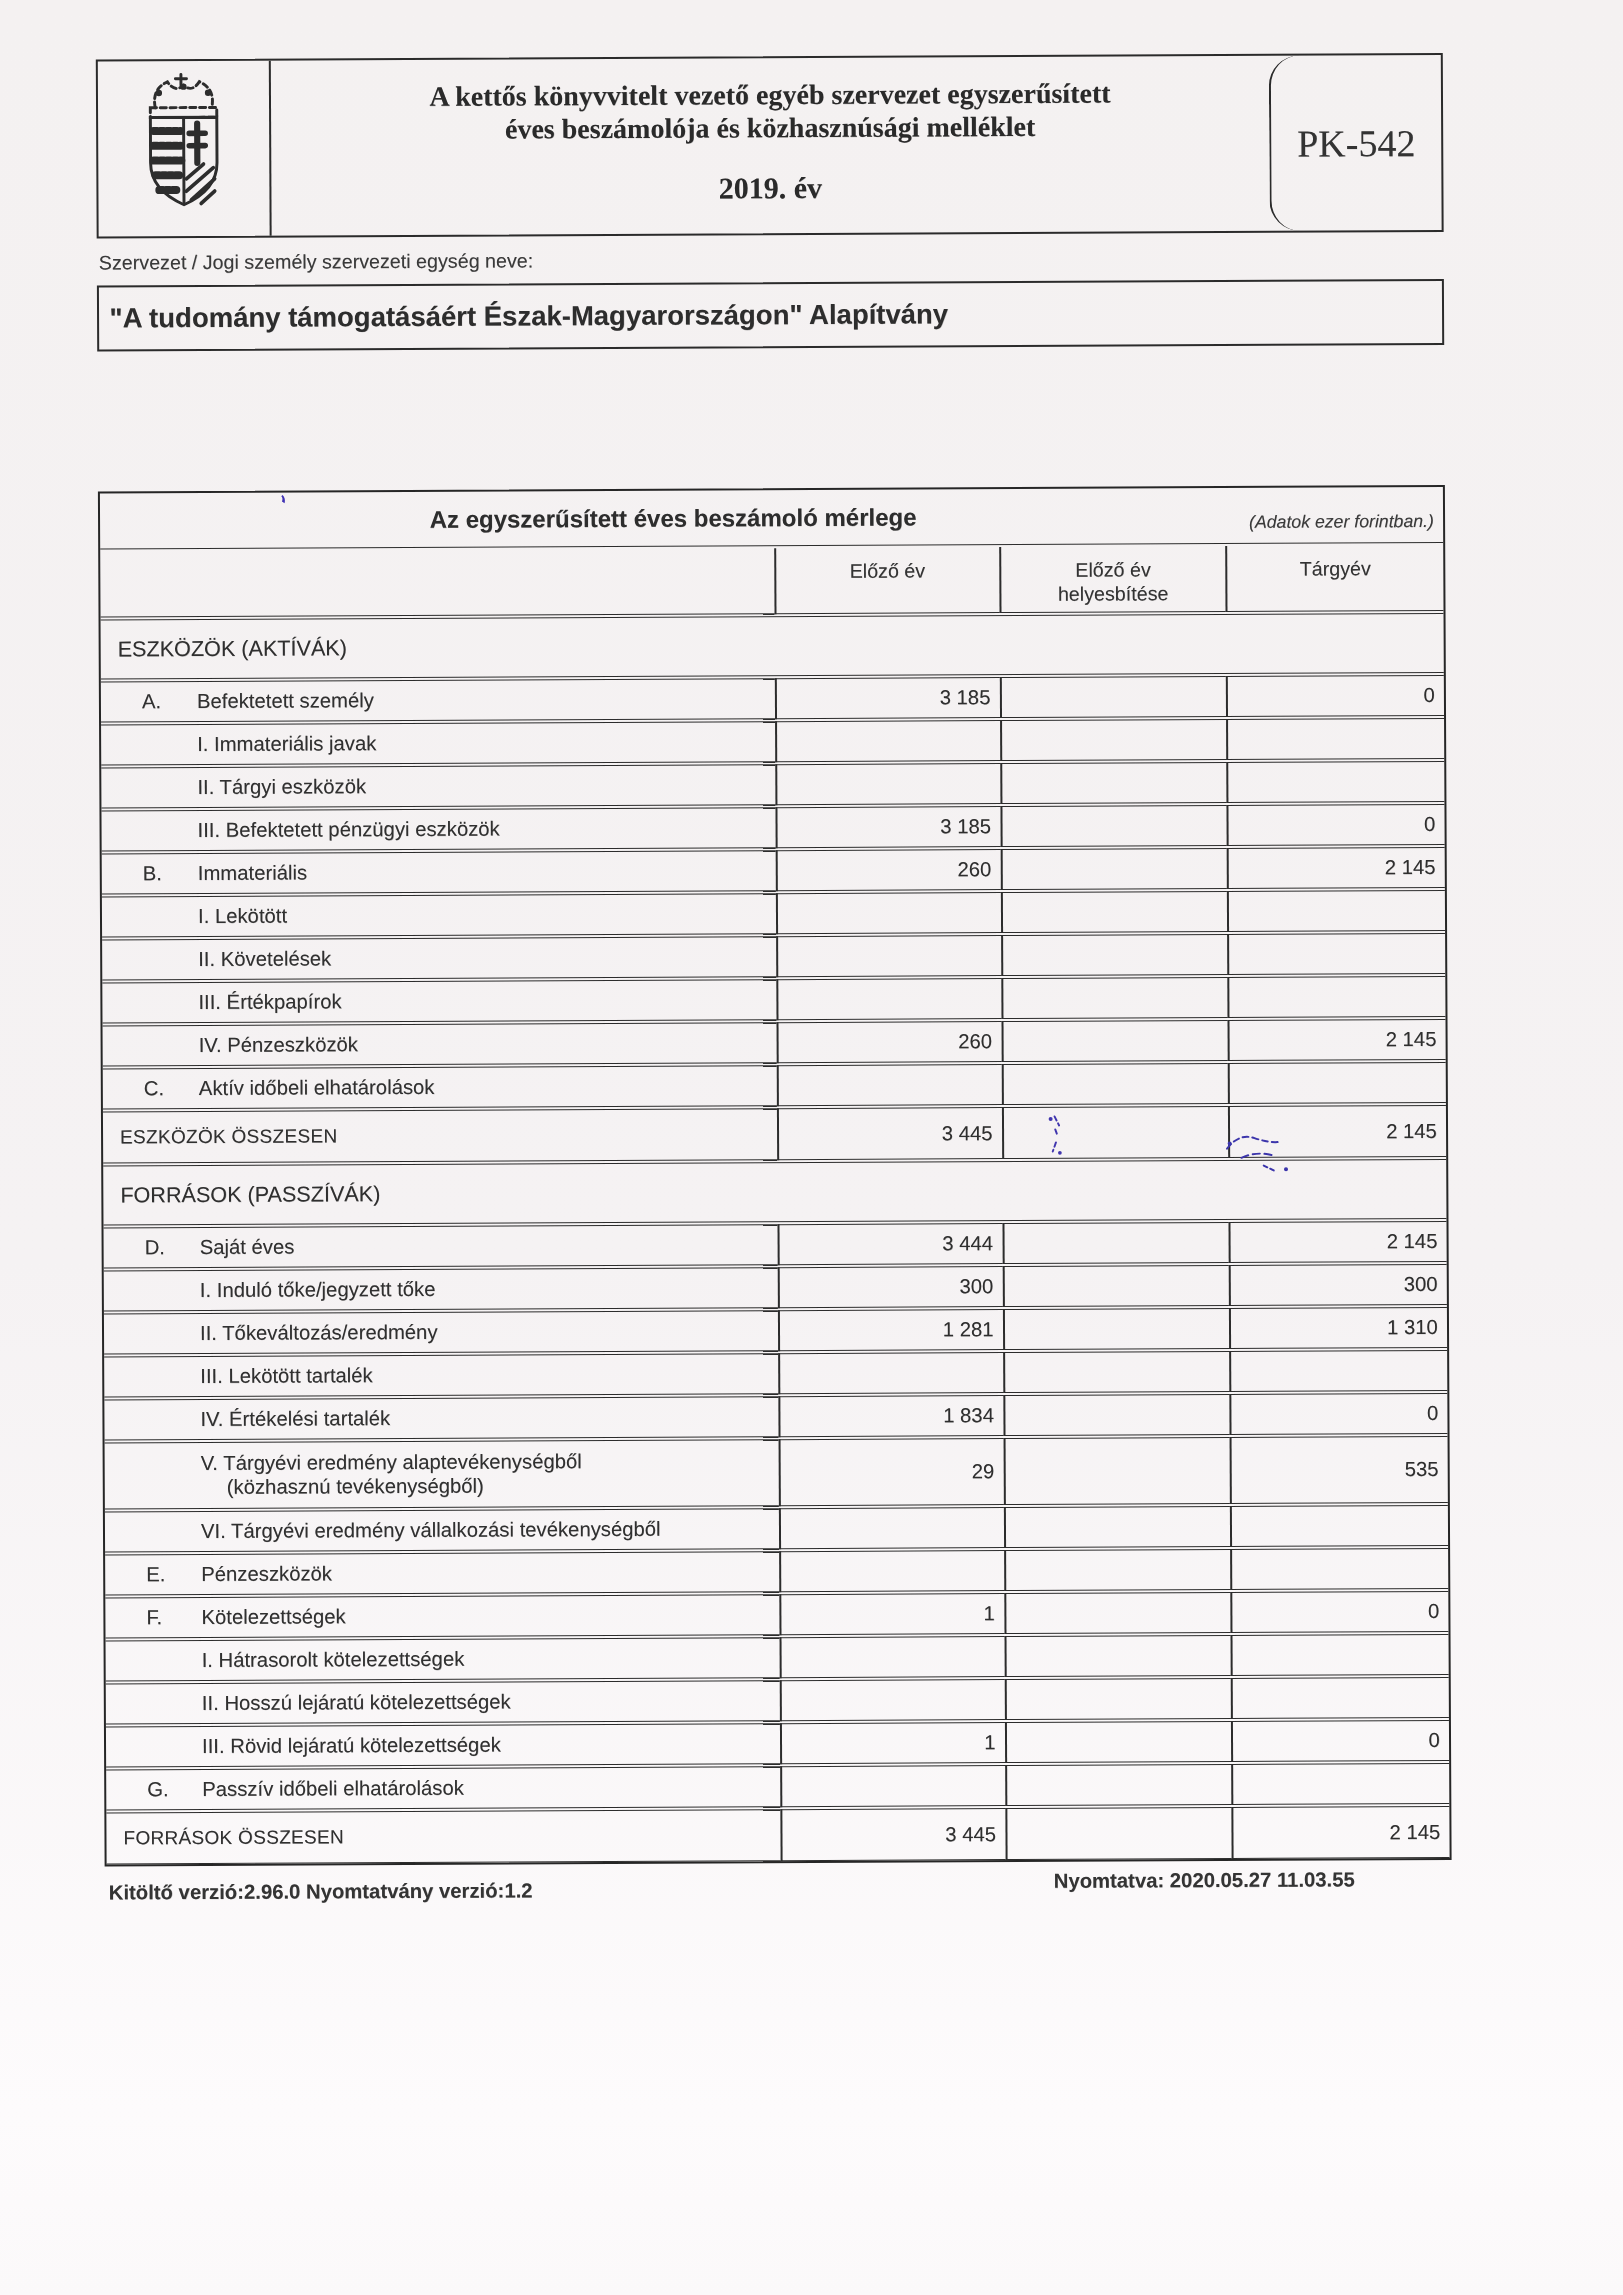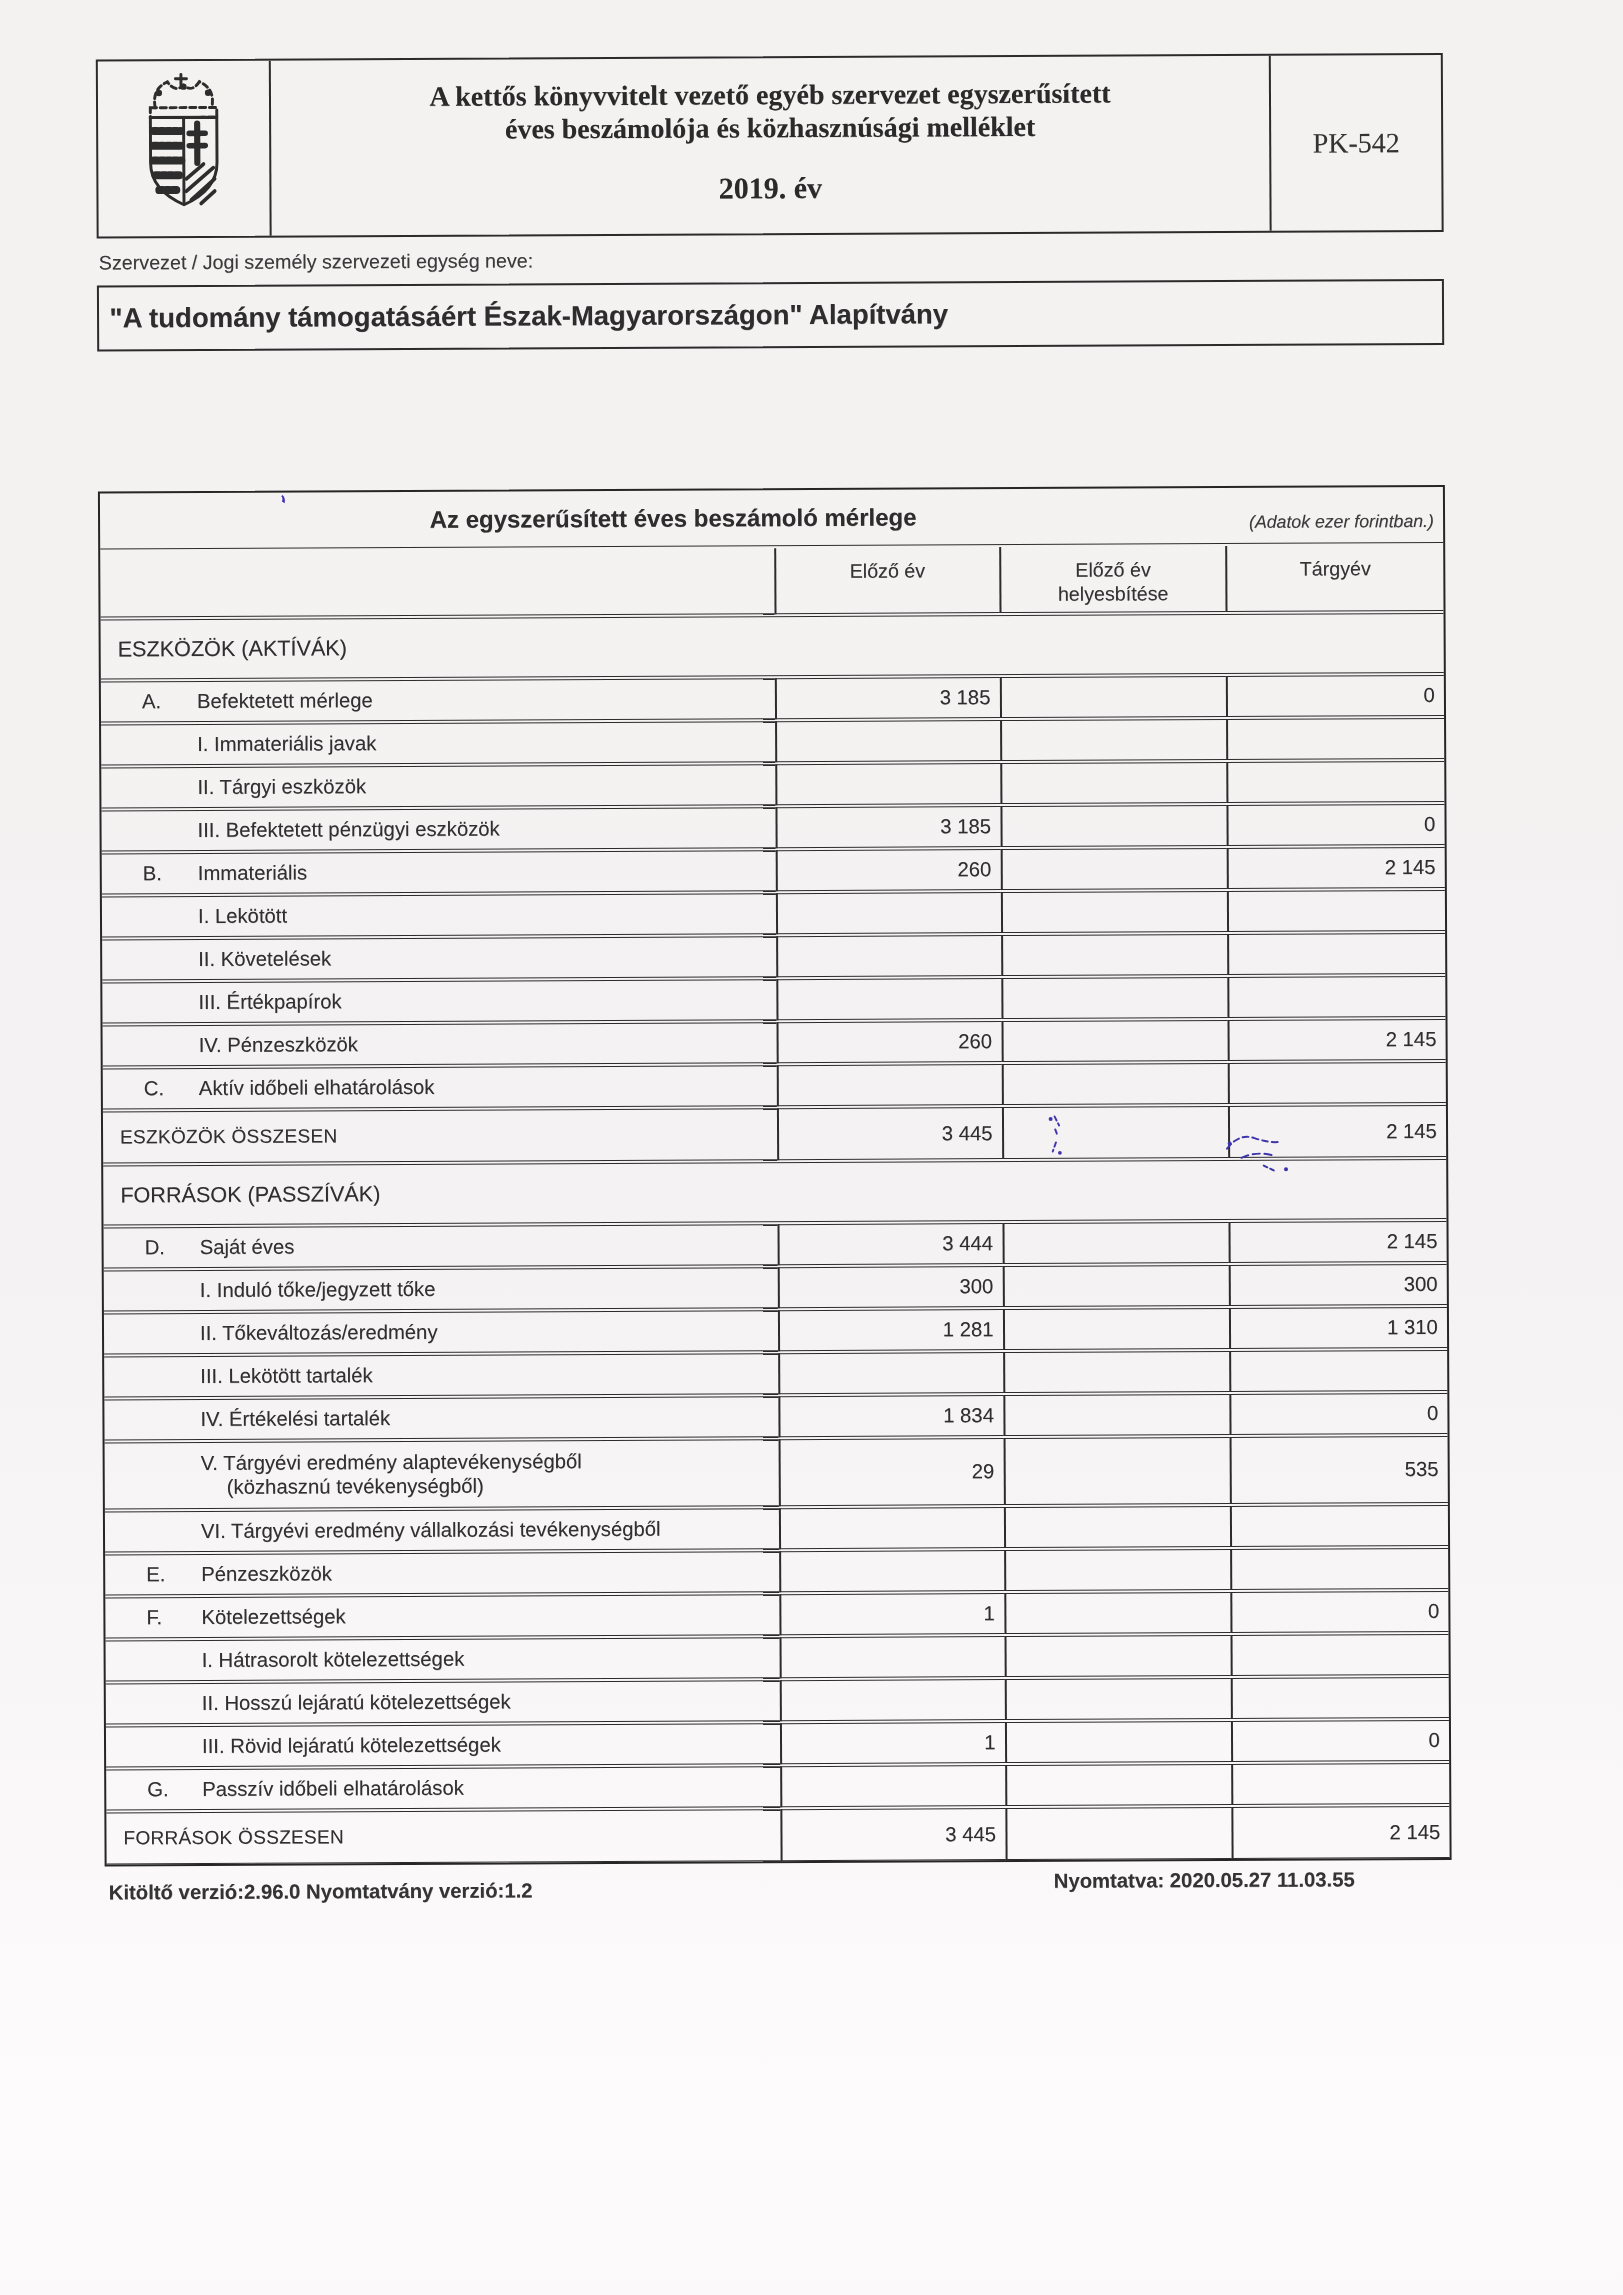--- a/index.html
+++ b/index.html
@@ -30,21 +30,21 @@
   }
   .title-cell{
     flex:1;text-align:center;box-sizing:border-box;padding-top:19.7px;
     font-family:"Liberation Serif",serif;font-weight:bold;color:#2a2a2a;
   }
   .form-title{font-size:28px;line-height:1.18;display:block;}
   .form-year{font-size:30px;margin-top:27.5px;display:block;}
   .pk-cell{
     width:172px;flex:0 0 172px;border-left:2.6px solid #2b2b2b;
     display:flex;align-items:center;justify-content:center;box-sizing:border-box;
-    font-family:"Liberation Serif",serif;font-size:28px;color:#333;
+    font-family:"Liberation Serif",serif;font-size:38px;color:#333;border-radius:30px;
   }
 
   
   .org-label{position:absolute;left:102px;top:248px;font-size:19.7px;color:#3a3a3a;}
   .org-box{
     position:absolute;left:100px;top:282px;width:1347px;height:66px;
     border:2.6px solid #2b2b2b;box-sizing:border-box;
     display:flex;align-items:center;padding-left:10.5px;
     font-size:27.5px;font-weight:bold;color:#2d2d2d;
   }
@@ -157,21 +157,21 @@
             <td></td>
             <td class="vline">Előző év</td>
             <td class="vline">Előző év
 helyesbítése</td>
             <td class="vline">Tárgyév</td>
           </tr>
         <tr class="row-section">
               <td colspan="4" class="lblcell">ESZKÖZÖK (AKTÍVÁK)</td>
             </tr>
             <tr class="row-item">
-              <td class="lblcell"><span class="letter">A.</span><span>Befektetett mérlege</span></td>
+              <td class="lblcell"><span class="letter">A.</span><span>Befektetett személy</span></td>
               <td class="vline num">3 185</td>
               <td class="vline num"></td>
               <td class="vline num">0</td>
             </tr>
             <tr class="row-item">
               <td class="lblcell"><span class="lbl-noletter">I. Immateriális javak</span></td>
               <td class="vline num"></td>
               <td class="vline num"></td>
               <td class="vline num"></td>
             </tr>

